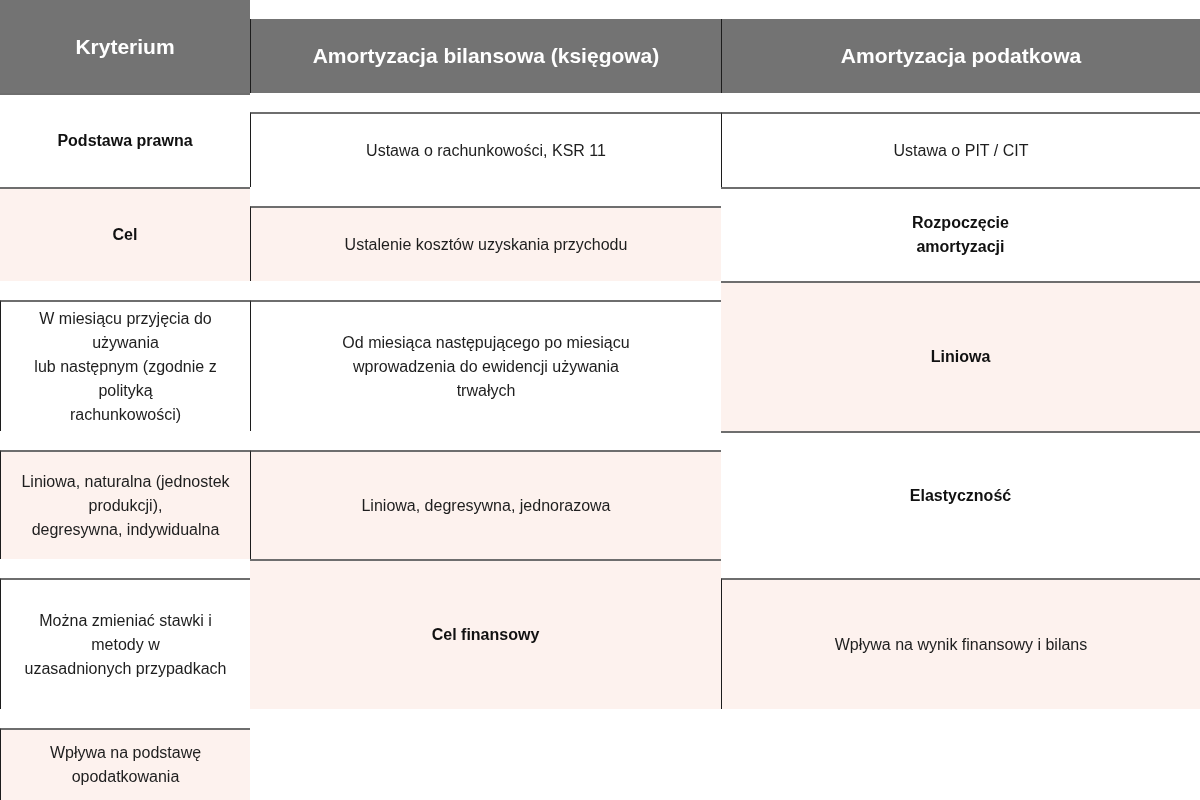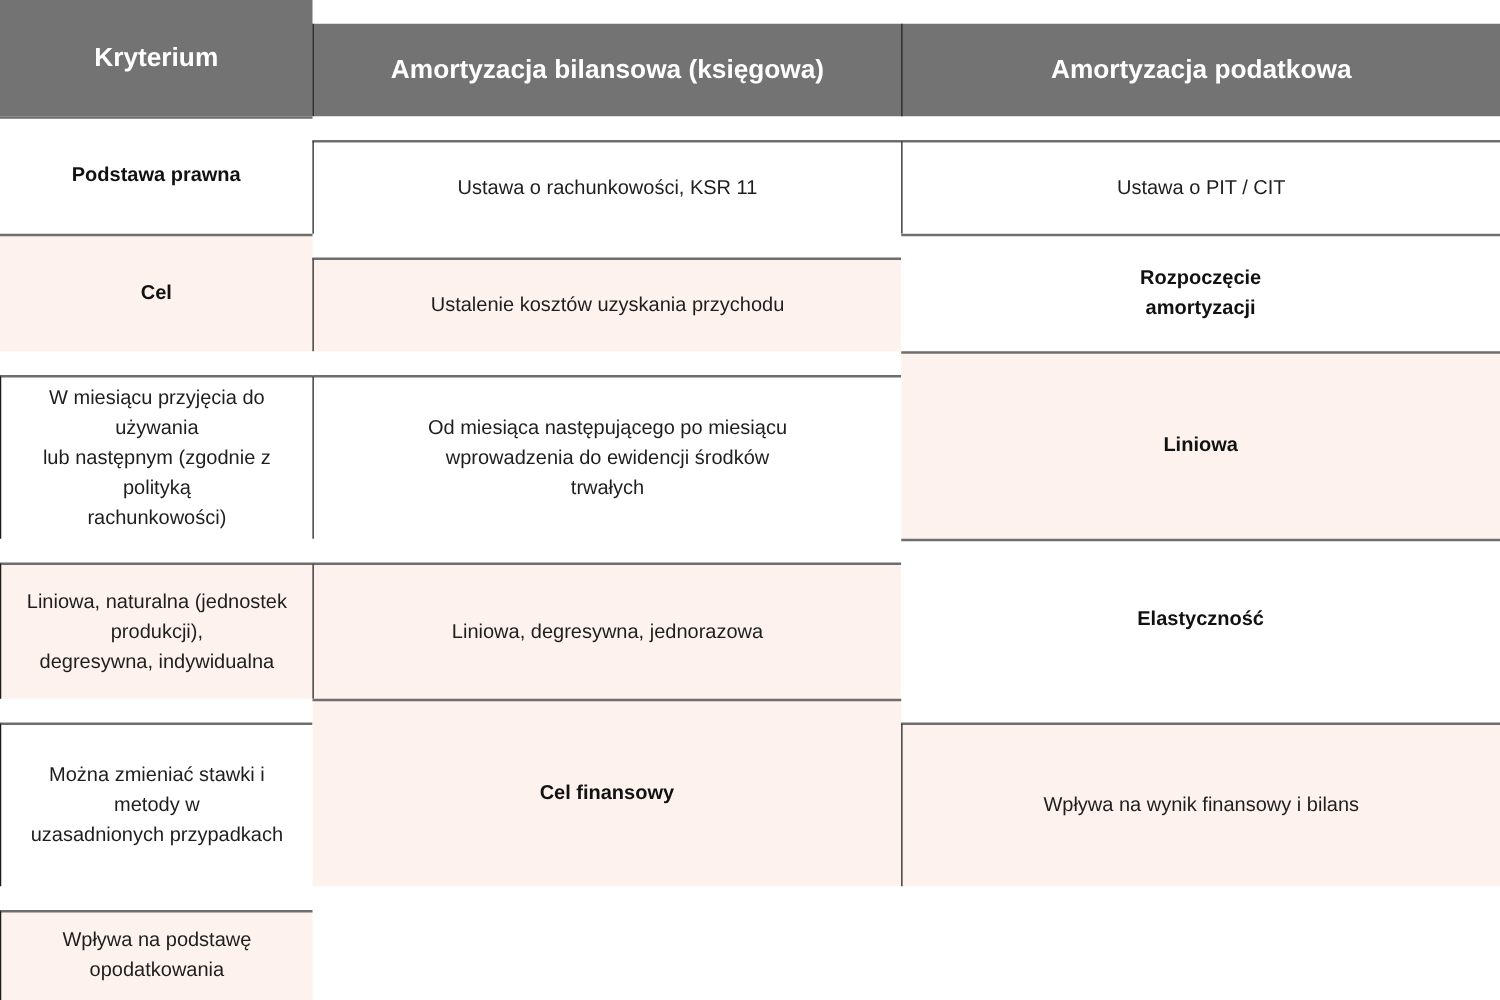--- a/index.html
+++ b/index.html
@@ -53,21 +53,21 @@
 
   <div class="cell bg-pink h-border label">Cel</div>
   <div class="cell bg-pink h-border v-border">Ustalenie kosztów uzyskania przychodu</div>
 
   <div class="cell bg-white h-border label">Rozpoczęcie
 amortyzacji</div>
   <div class="cell bg-white h-border v-border">W miesiącu przyjęcia do używania
 lub następnym (zgodnie z polityką
 rachunkowości)</div>
   <div class="cell bg-white h-border v-border">Od miesiąca następującego po miesiącu
-wprowadzenia do ewidencji środków
+wprowadzenia do ewidencji używania
 trwałych</div>
 
   <div class="cell bg-pink h-border label">Liniowa</div>
   <div class="cell bg-pink h-border v-border">Liniowa, naturalna (jednostek produkcji),
 degresywna, indywidualna</div>
   <div class="cell bg-pink h-border v-border">Liniowa, degresywna, jednorazowa</div>
 
   <div class="cell bg-white h-border label">Elastyczność</div>
   <div class="cell bg-white h-border v-border">Można zmieniać stawki i metody w
 uzasadnionych przypadkach</div>

